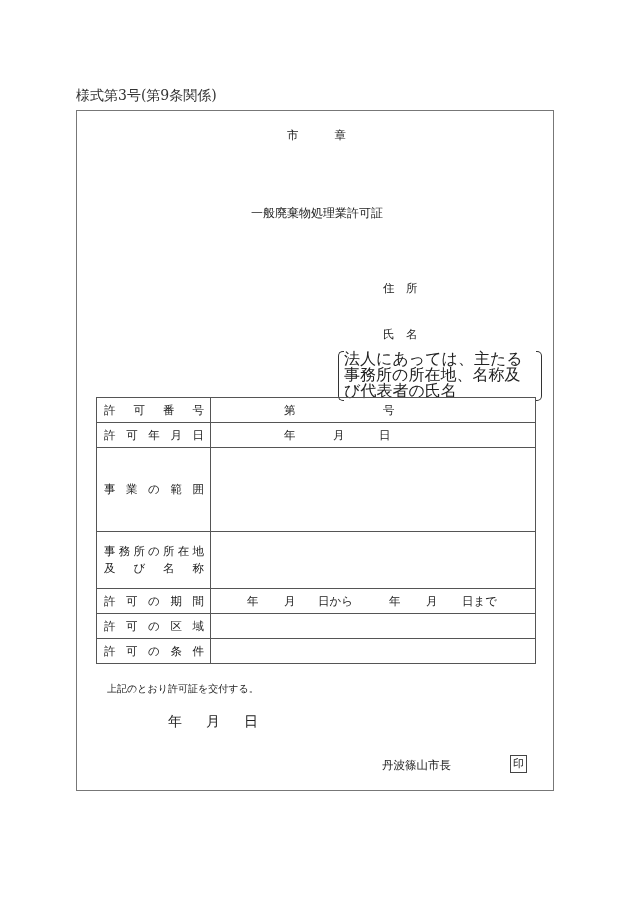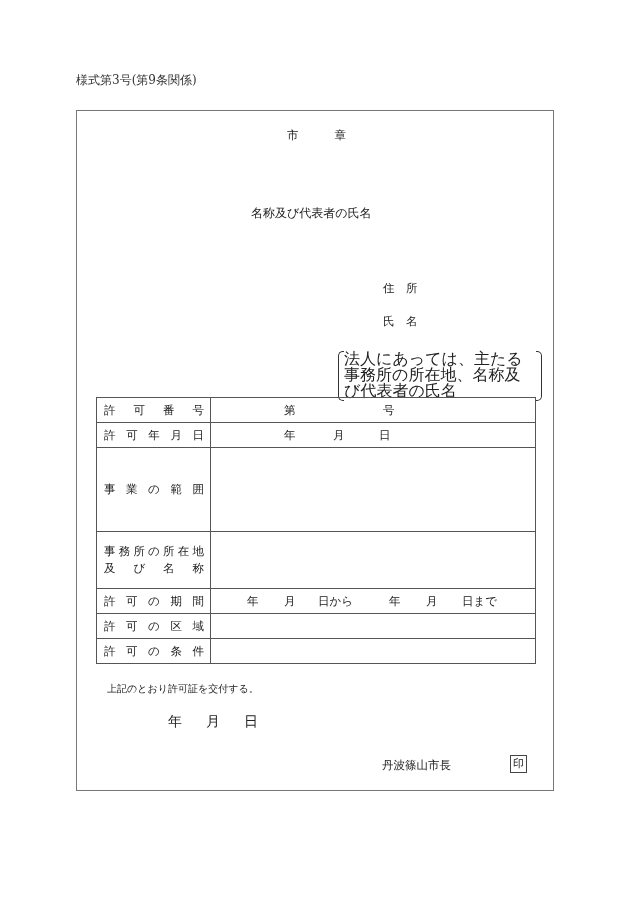--- a/index.html
+++ b/index.html
@@ -10,22 +10,22 @@
     body {
       width: 630px;
       height: 915px;
       position: relative;
       overflow: hidden;
       font-family: "DejaVu Serif", "Liberation Serif", serif;
       color: #222222;
     }
     .abs { position: absolute; white-space: nowrap; }
     .form-label {
-      left: 76px; top: 72px;
-      font-size: 12px;
+      left: 76px; top: 87px;
+      font-size: 14px;
       color: #333333;
       text-align: center;
     }
     .frame {
       position: absolute;
       left: 76px; top: 110px;
       width: 476px; height: 679px;
       border: 1.5px solid #777777;
     }
     .seal {
@@ -37,21 +37,21 @@
     .doc-title {
       left: 251px; top: 205px;
       font-size: 12px;
     }
     .addr-label, .name-label {
       left: 383px;
       font-size: 11.5px;
       text-align: right;
     }
     .addr-label { top: 281px; }
-    .name-label { top: 314px; }
+    .name-label { top: 327px; }
     .note {
       left: 338px; top: 351px;
       width: 192px;
       font-size: 16px;
       line-height: 16px;
       padding: 0 6px;
       white-space: normal;
     }
     .note .bracket-l, .note .bracket-r {
       position: absolute;
@@ -131,21 +131,21 @@
 <body>
 
 <div class="abs form-label">様式第3号(第9条関係)</div>
 
 <div class="frame"></div>
 
 <div class="abs seal">
   <span>市</span><span class="gap"></span><span>章</span>
 </div>
 
-<div class="abs doc-title">名称及び代表者の氏名</div>
+<div class="abs doc-title">一般廃棄物処理業許可証</div>
 
 <div class="abs addr-label">住　所</div>
 <div class="abs name-label">氏　名</div>
 
 <div class="abs note">
   <span class="bracket-l"></span>
   <span>法人にあっては、主たる事務所の所在地、名称及び代表者の氏名</span>
   <span class="bracket-r"></span>
 </div>
 

